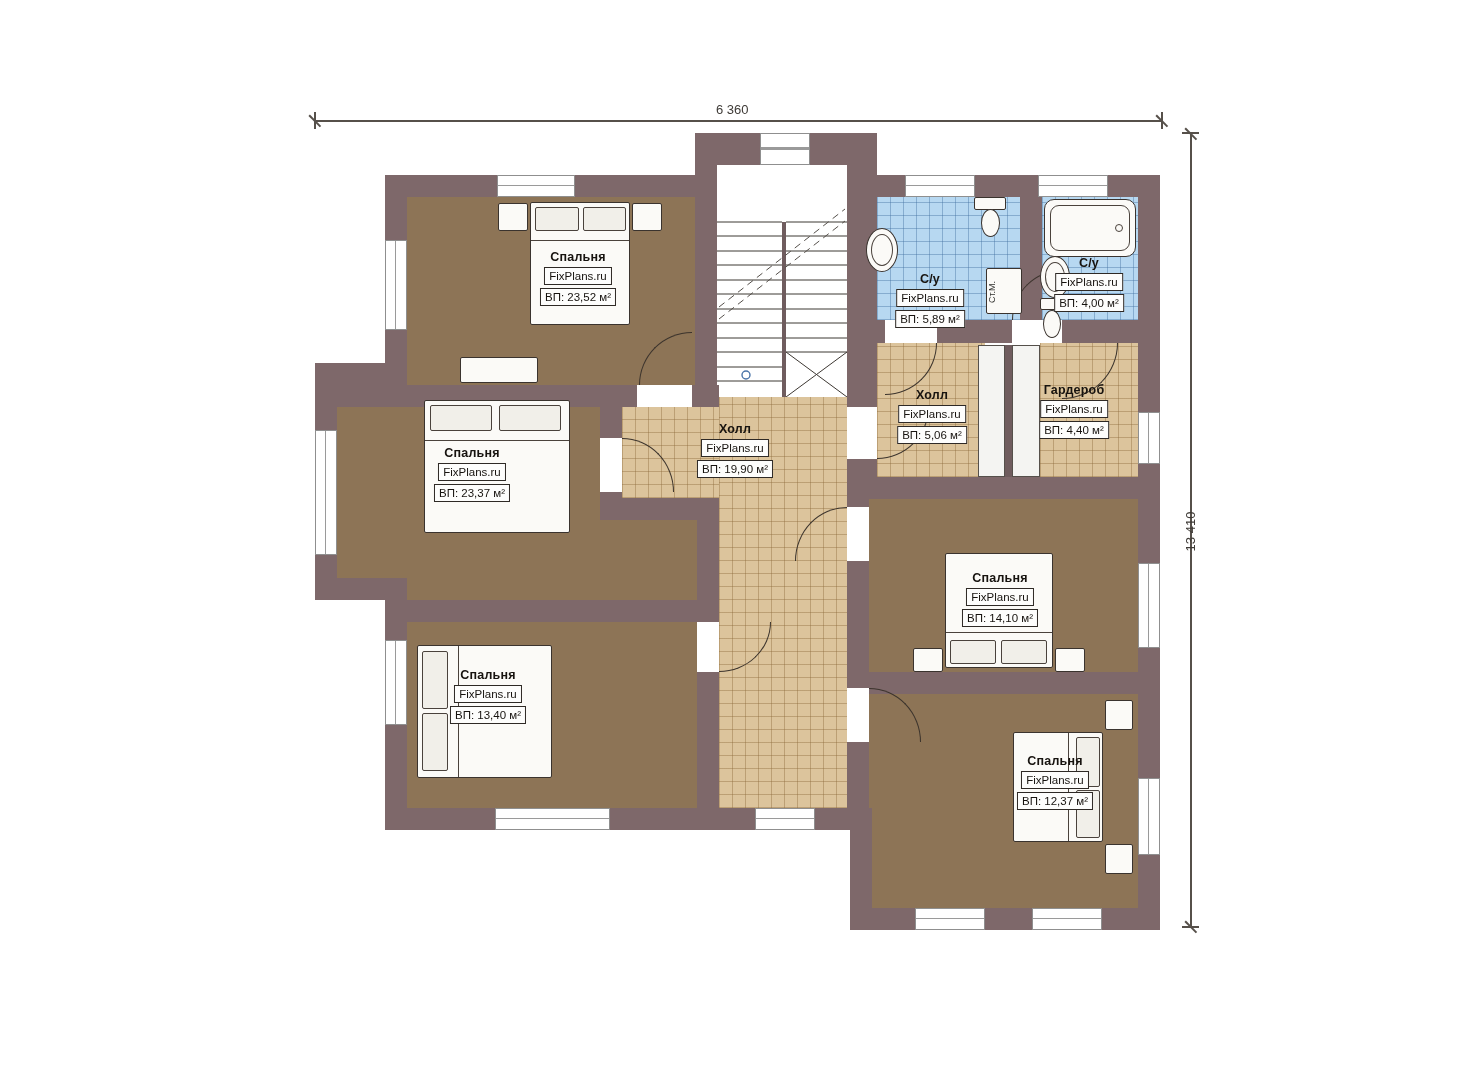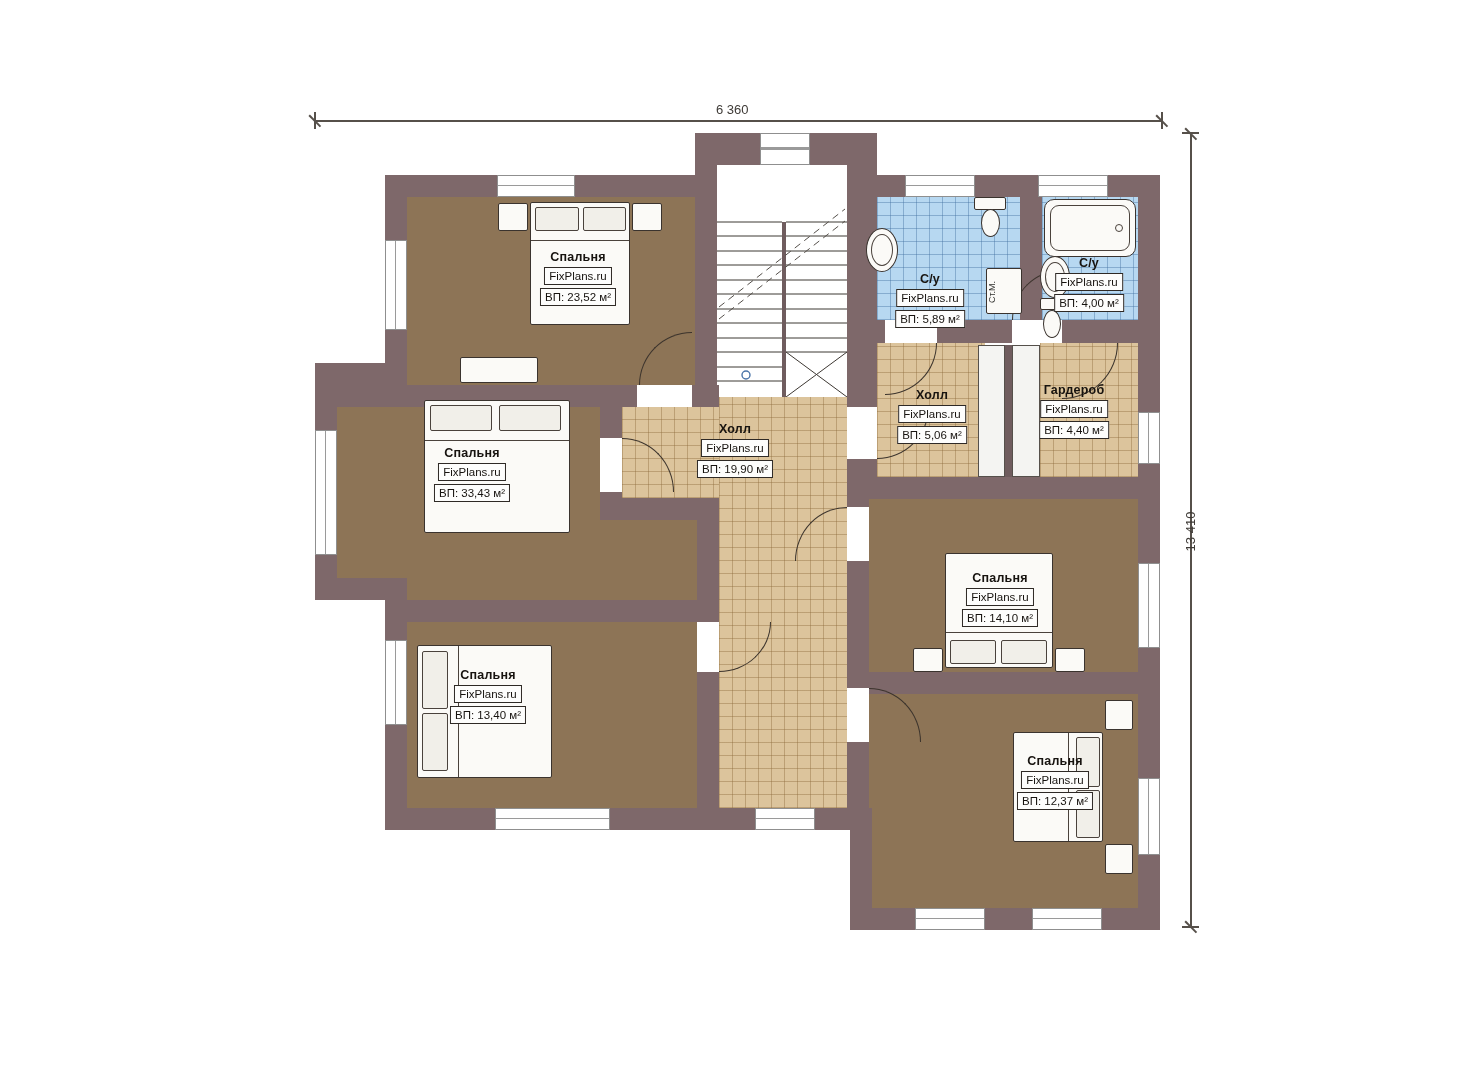--- a/index.html
+++ b/index.html
@@ -215,21 +215,21 @@
   </div>
 
   <div class="rlabel" style="left:578px;top:250px;">
     <div class="rname">Спальня</div>
     <div class="rbox">FixPlans.ru</div>
     <div class="rbox">ВП: 23,52 м²</div>
   </div>
   <div class="rlabel" style="left:472px;top:446px;">
     <div class="rname">Спальня</div>
     <div class="rbox">FixPlans.ru</div>
-    <div class="rbox">ВП: 33,43 м²</div>
+    <div class="rbox">ВП: 23,37 м²</div>
   </div>
   <div class="rlabel" style="left:488px;top:668px;">
     <div class="rname">Спальня</div>
     <div class="rbox">FixPlans.ru</div>
     <div class="rbox">ВП: 13,40 м²</div>
   </div>
   <div class="rlabel" style="left:735px;top:422px;">
     <div class="rname">Холл</div>
     <div class="rbox">FixPlans.ru</div>
     <div class="rbox">ВП: 19,90 м²</div>

